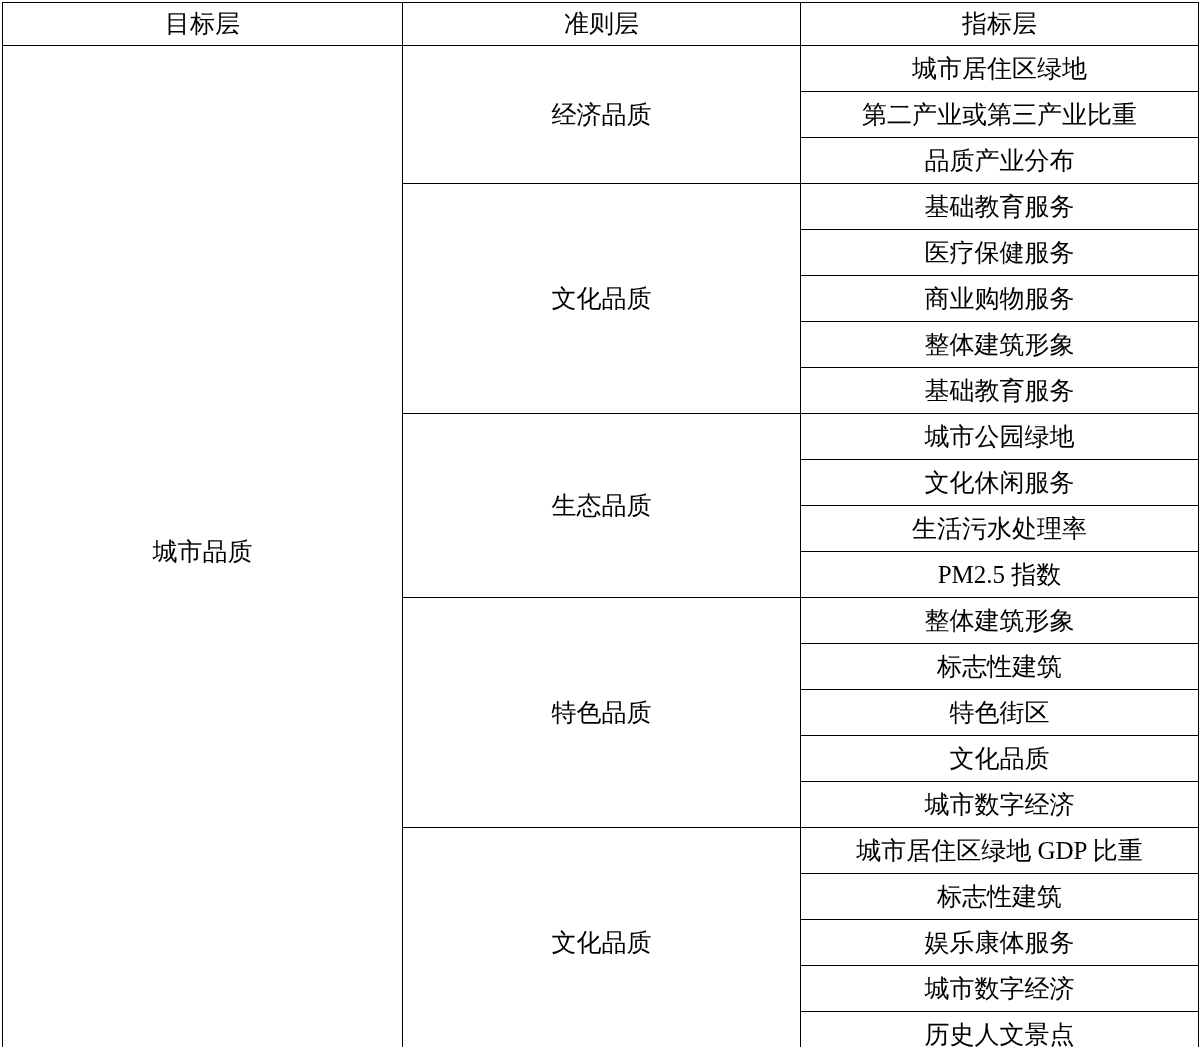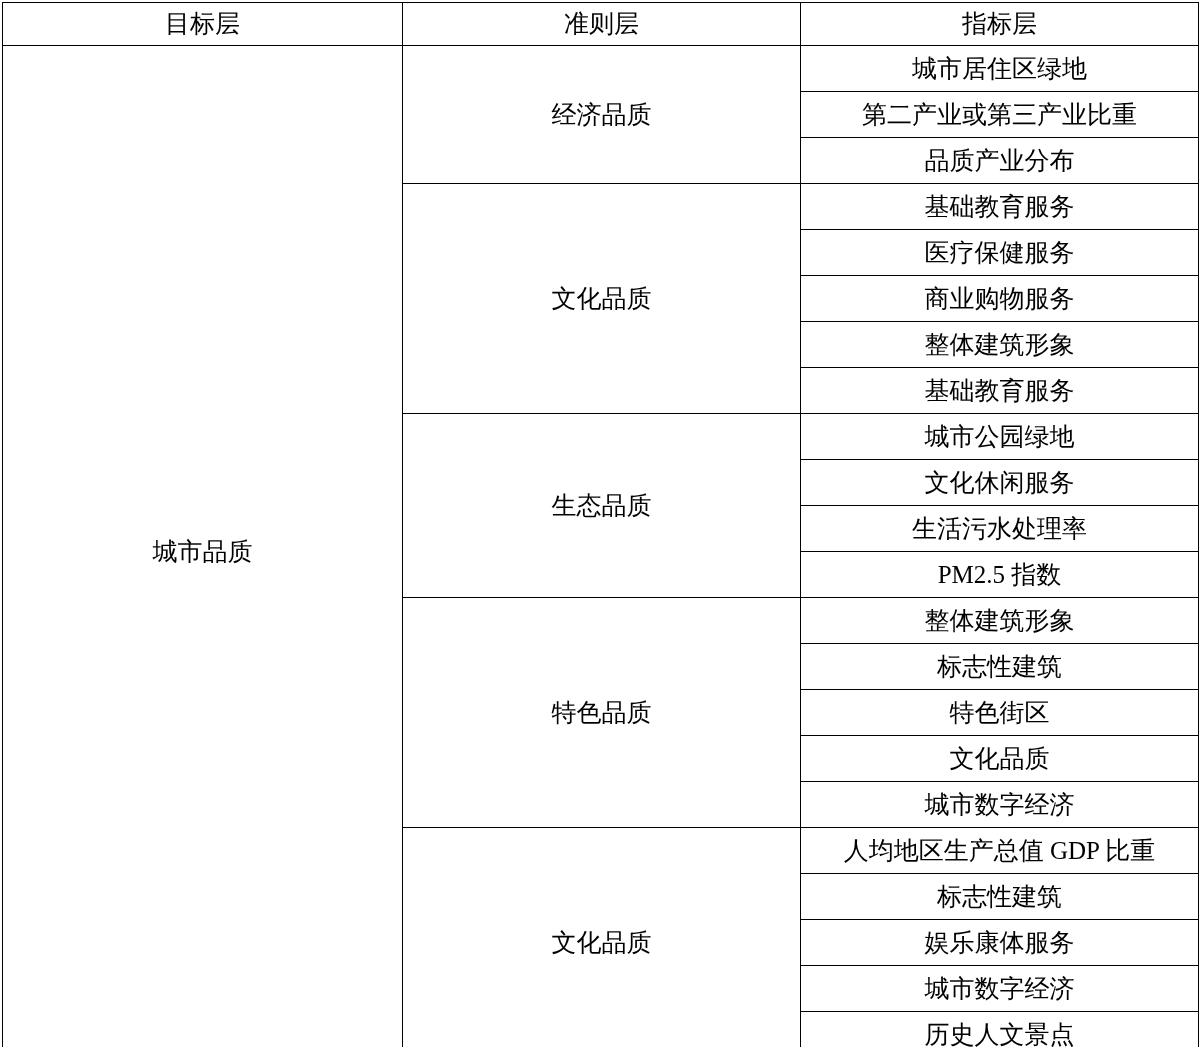--- a/index.html
+++ b/index.html
@@ -125,21 +125,21 @@
       </tr>
       <tr>
         <td class="ind-cell">文化品质</td>
       </tr>
       <tr>
         <td class="ind-cell">城市数字经济</td>
       </tr>
 
       <tr>
         <td class="crit-cell" rowspan="5">文化品质</td>
-        <td class="ind-cell">人均地区生产总值 GDP 比重</td>
+        <td class="ind-cell">城市居住区绿地 GDP 比重</td>
       </tr>
       <tr>
         <td class="ind-cell">标志性建筑</td>
       </tr>
       <tr>
         <td class="ind-cell">娱乐康体服务</td>
       </tr>
       <tr>
         <td class="ind-cell">城市数字经济</td>
       </tr>

